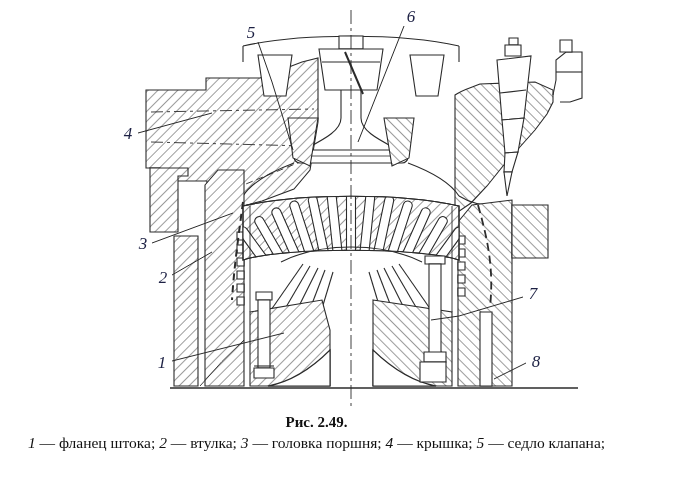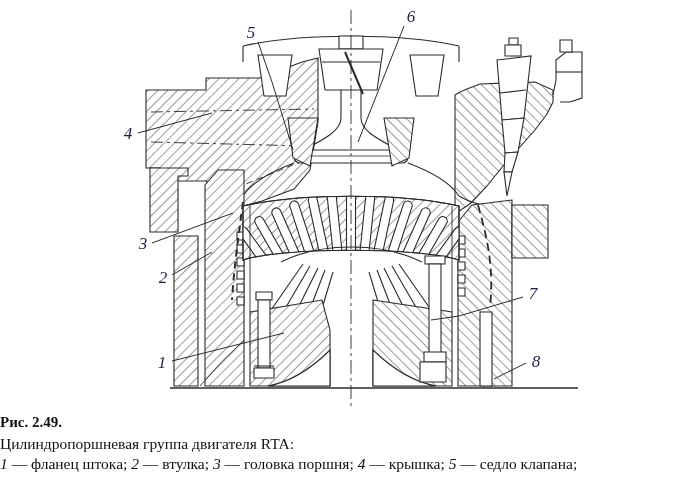--- a/index.html
+++ b/index.html
@@ -2,21 +2,21 @@
 <html><head>
 <meta charset="utf-8">
 <style>
   html,body{margin:0;padding:0;background:#ffffff;}
   .page{
     position:relative;width:690px;height:503px;background:#ffffff;
     font-family:"Liberation Serif", serif; color:#111;
     overflow:hidden;
   }
   .drawing{position:absolute;left:0;top:0;}
-  .caption{position:absolute;left:0;top:412px;width:633px;}
+  .caption{position:absolute;left:0;top:412px;width:633px;text-align:center;}
   .fig-label{font-weight:bold;font-size:15px;line-height:21px;}
   .fig-title{font-size:15.5px;line-height:21px;}
   .legend{font-size:15.5px;line-height:20px;}
   .legend i{font-style:italic;}
   .callout-num{
     font-family:"Liberation Serif", serif;
     font-style:italic;font-size:17px;text-anchor:middle;
   }
   svg *{vector-effect:non-scaling-stroke;}
 </style>
@@ -201,17 +201,16 @@
         <text x="162" y="368" class="callout-num" fill="#1d2144">1</text>
         <polyline points="523 297 459 316 431 320" fill="none" stroke="#2b2b2b" stroke-width="1"></polyline>
         <text x="533" y="299" class="callout-num" fill="#1d2144">7</text>
         <polyline points="526 363 494 379" fill="none" stroke="#2b2b2b" stroke-width="1"></polyline>
         <text x="536" y="367" class="callout-num" fill="#1d2144">8</text>
       </g>
   </svg>
 
   <div class="caption">
     <div class="fig-label">Рис. 2.49.</div>
-    <div class="fig-title">Цилиндропоршневая группа двигателя RTA:</div>
     <div class="legend"><span><i>1</i> — фланец штока; </span><span><i>2</i> — втулка; </span><span><i>3</i> — головка поршня; </span><span><i>4</i> — крышка; </span><span><i>5</i> — седло клапана; </span></div>
   </div>
 
 </div>
 
 </body></html>

